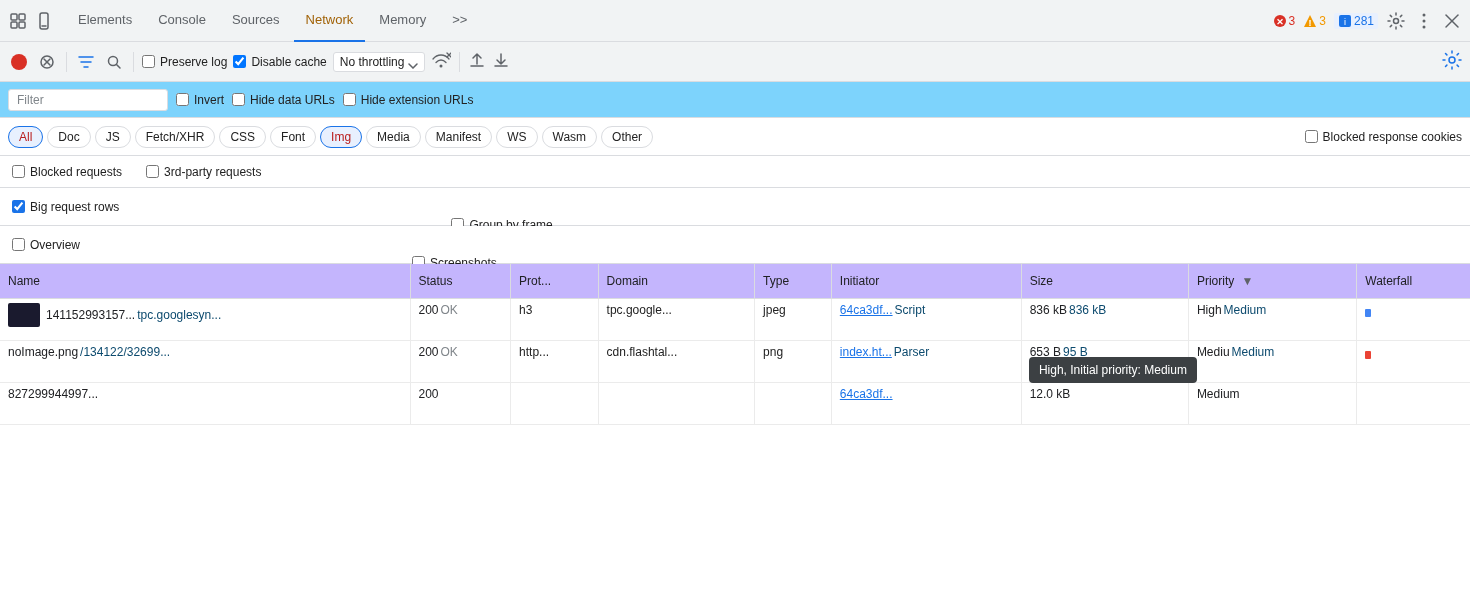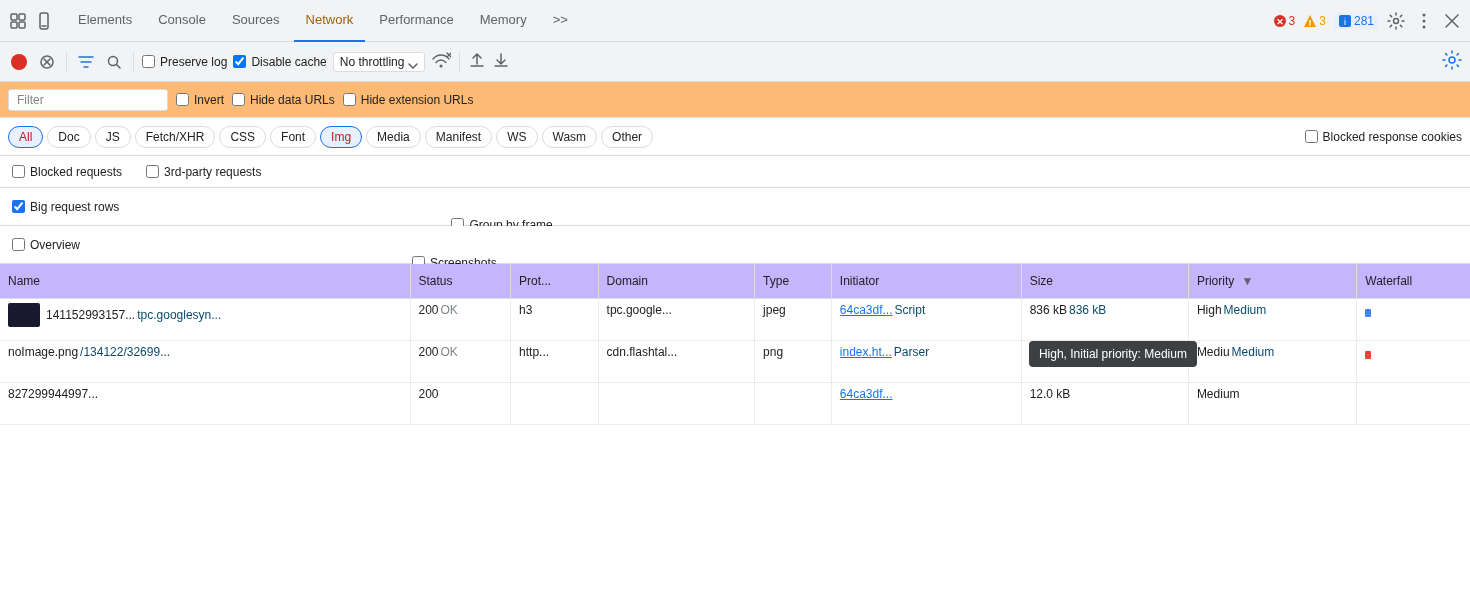--- a/index.html
+++ b/index.html
@@ -45,21 +45,21 @@
       display: flex; align-items: flex-end; border: 1px solid #dadce0; border-radius: 3px;
       padding: 2px 6px; background: #fff; cursor: pointer; gap: 4px; font-size: 12px;
     }
     .wifi-icon { color: #5f6368; }
     .upload-icon, .download-icon { color: #5f6368; cursor: pointer; }
     .gear-btn { color: #1a73e8; cursor: pointer; }
 
     
     .filter-row {
       display: flex; align-items: center; height: 36px;
-      border-bottom: 1px solid #dadce0; padding: 0 8px; gap: 8px; background: #fdba74;
+      border-bottom: 1px solid #dadce0; padding: 0 8px; gap: 8px; background: #7dd3fc;
     }
     .filter-input {
       border: 1px solid #dadce0; border-radius: 3px; padding: 3px 8px;
       font-size: 12px; width: 160px; outline: none; color: #222;
     }
     .filter-input::placeholder { color: #80868b; }
 
     
     .resource-row {
       display: flex; align-items: center; height: 38px;
@@ -107,21 +107,21 @@
 
     .name-cell { display: flex; align-items: center; gap: 6px; }
 
     .waterfall-bar { height: 8px; background: #4285f4; width: 6px; border-radius: 1px; display: inline-block; margin-top: 6px; }
     .waterfall-bar2 { height: 8px; background: #ea4335; width: 6px; border-radius: 1px; display: inline-block; margin-top: 6px; }
 
     
     .priority-tooltip {
       position: absolute; background: #3c4043; color: #fff; padding: 6px 10px;
       border-radius: 4px; font-size: 12px; white-space: nowrap;
-      top: 0; left: -160px; z-index: 100; pointer-events: none;
+      top: 16px; left: -160px; z-index: 100; pointer-events: none;
     }
 
     .sort-arrow { margin-left: 4px; color: #5f6368; }
 
     .main-content { display: flex; flex-direction: column; height: calc(614px - 42px); }
     .scroll-area { overflow-y: auto; flex: 1; }
   </style>
 </head>
 <body>
 
@@ -147,23 +147,20 @@
     <span>Elements</span>
   </div>
   <div class="dev-tab">
     <span>Console</span>
   </div>
   <div class="dev-tab">
     <span>Sources</span>
   </div>
   <div class="dev-tab active">
     <span>Network</span>
-  </div>
-  <div class="dev-tab">
-    <span>Performance</span>
   </div>
   <div class="dev-tab">
     <span>Memory</span>
   </div>
   <div class="dev-tab">
     <span>&gt;&gt;</span>
   </div>
 
   <div class="tab-bar-right">
     <div class="error-badge badge-red">

